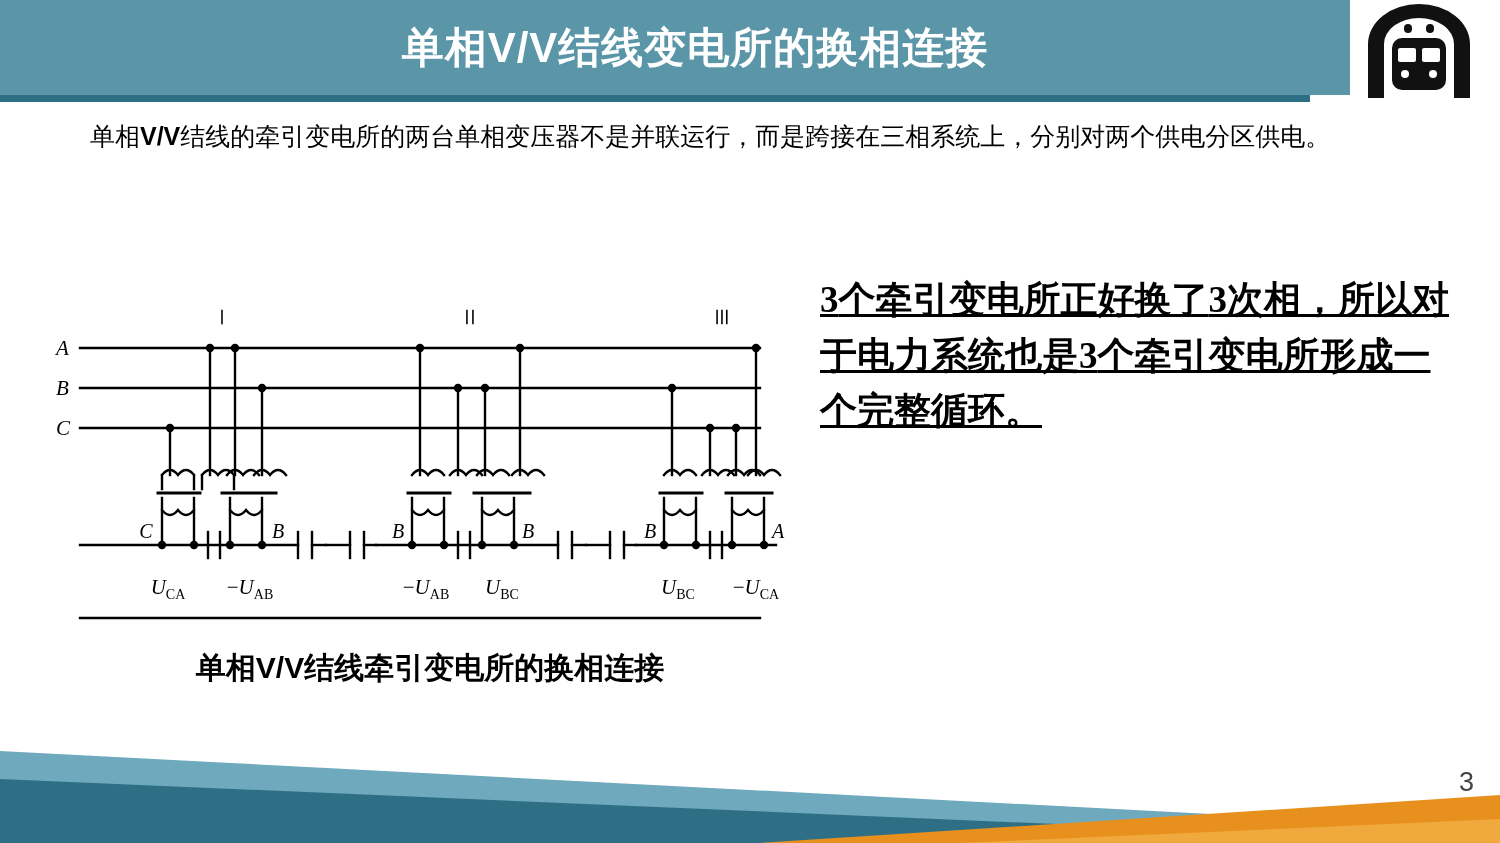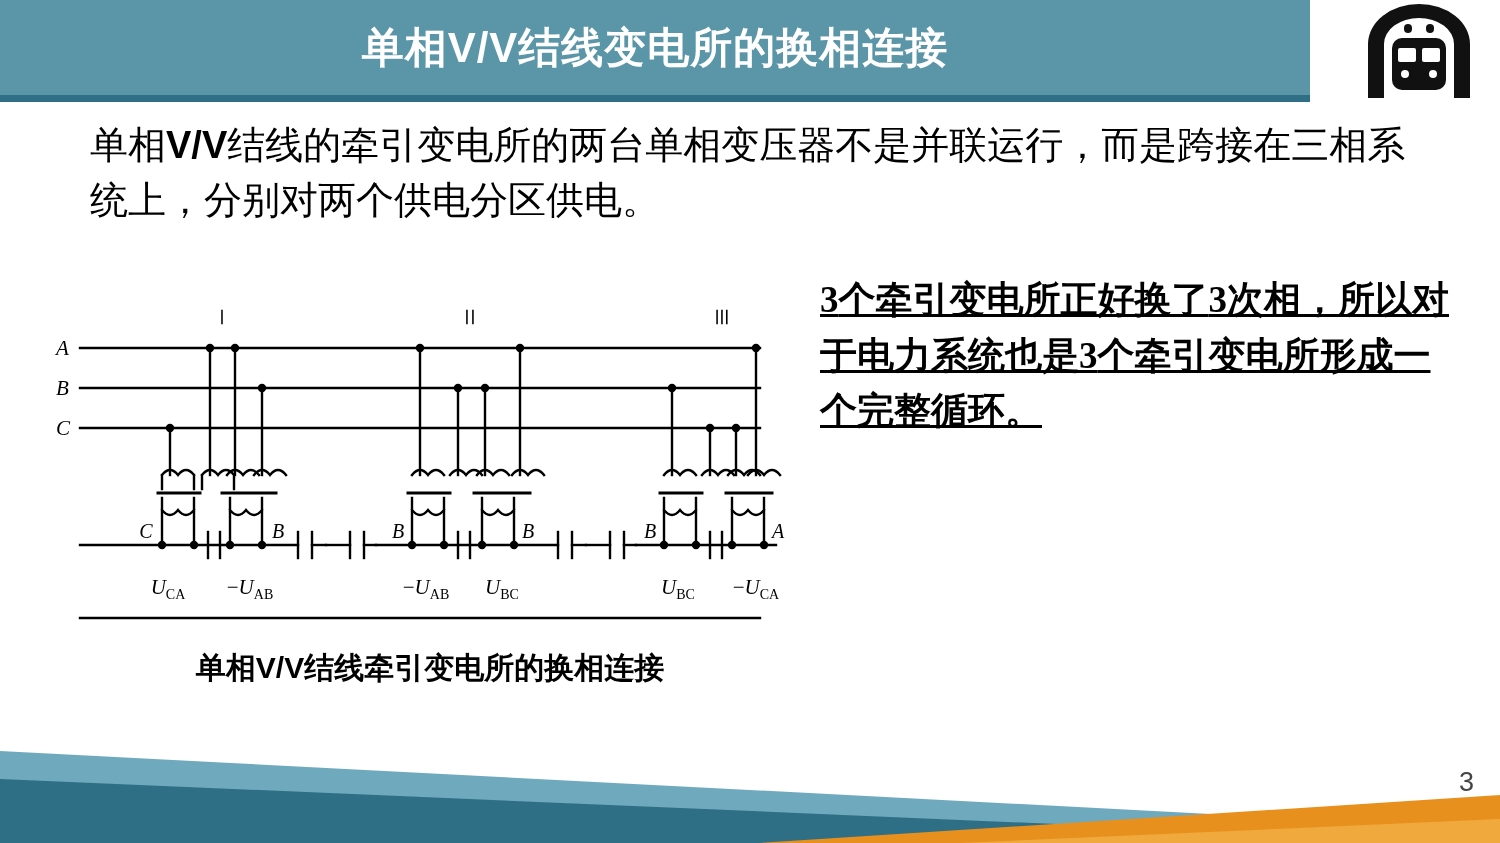--- a/index.html
+++ b/index.html
@@ -19,20 +19,21 @@
   .title-bar {
     position: absolute;
     left: 0;
     top: 0;
     width: 1310px;
     height: 95px;
     background: #5b96a8;
     display: flex;
     align-items: center;
     justify-content: center;
+    padding-left: 40px;
   }
   .title-bar .title-text {
     color: #ffffff;
     font-size: 42px;
     font-weight: bold;
     letter-spacing: 1px;
     font-family: "Liberation Sans", "DejaVu Sans", sans-serif;
   }
   .header-accent {
     position: absolute;
@@ -49,21 +50,21 @@
     width: 118px;
     height: 96px;
   }
 
   
   .intro {
     position: absolute;
     left: 90px;
     top: 118px;
     width: 1320px;
-    font-size: 38px;
+    font-size: 25px;
     line-height: 1.45;
     color: #000000;
     font-family: "Liberation Serif", "DejaVu Serif", serif;
   }
   .intro b { font-family: "Liberation Sans", "DejaVu Sans", sans-serif; }
 
   .right-col {
     position: absolute;
     left: 820px;
     top: 272px;

